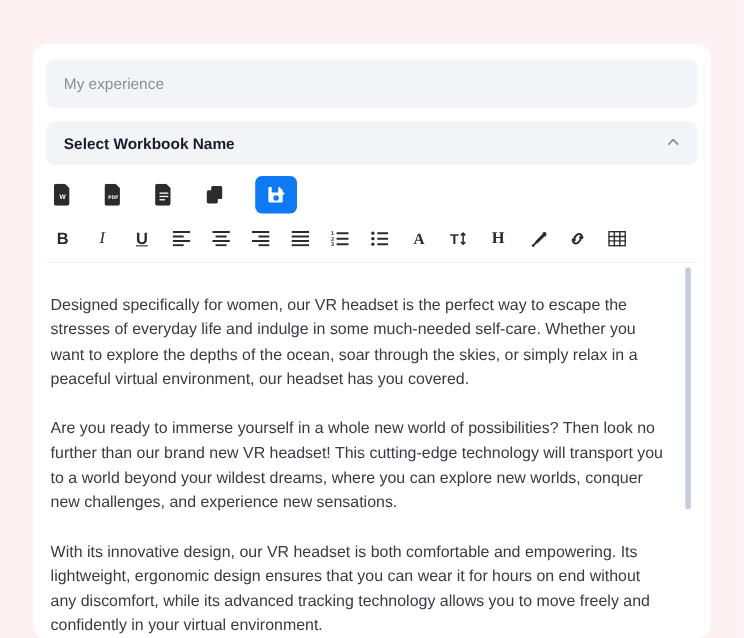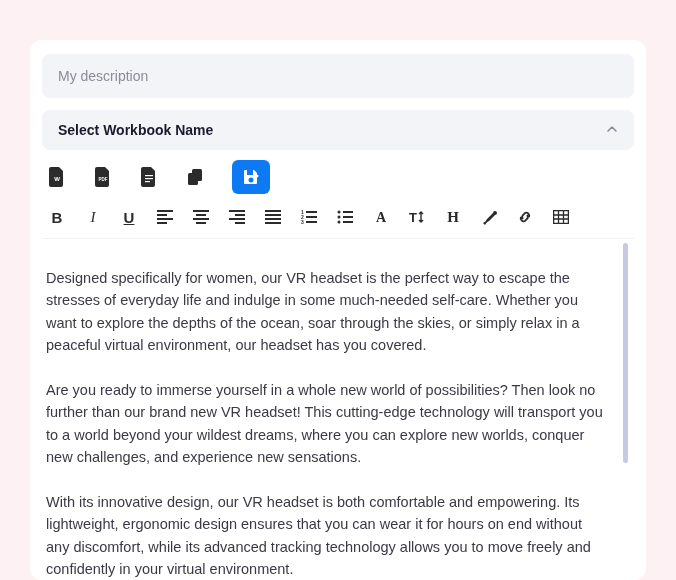--- a/index.html
+++ b/index.html
@@ -118,21 +118,21 @@
   background: #c7cbe0;
   border-radius: 3px;
 }
 </style>
 </head>
 <body>
 
 <div class="card">
 
   <div class="desc-input">
-    <span>My description</span>
+    <span>My experience</span>
   </div>
 
   <div class="select-bar">
     <span class="label">Select Workbook Name</span>
     <span class="chevron">
       <svg width="12" height="12" viewBox="0 0 12 12">
           <path d="M2 8 L6 4 L10 8" fill="none" stroke="currentColor" stroke-width="1.6" stroke-linecap="round" stroke-linejoin="round"></path>
         </svg>
     </span>
   </div>

